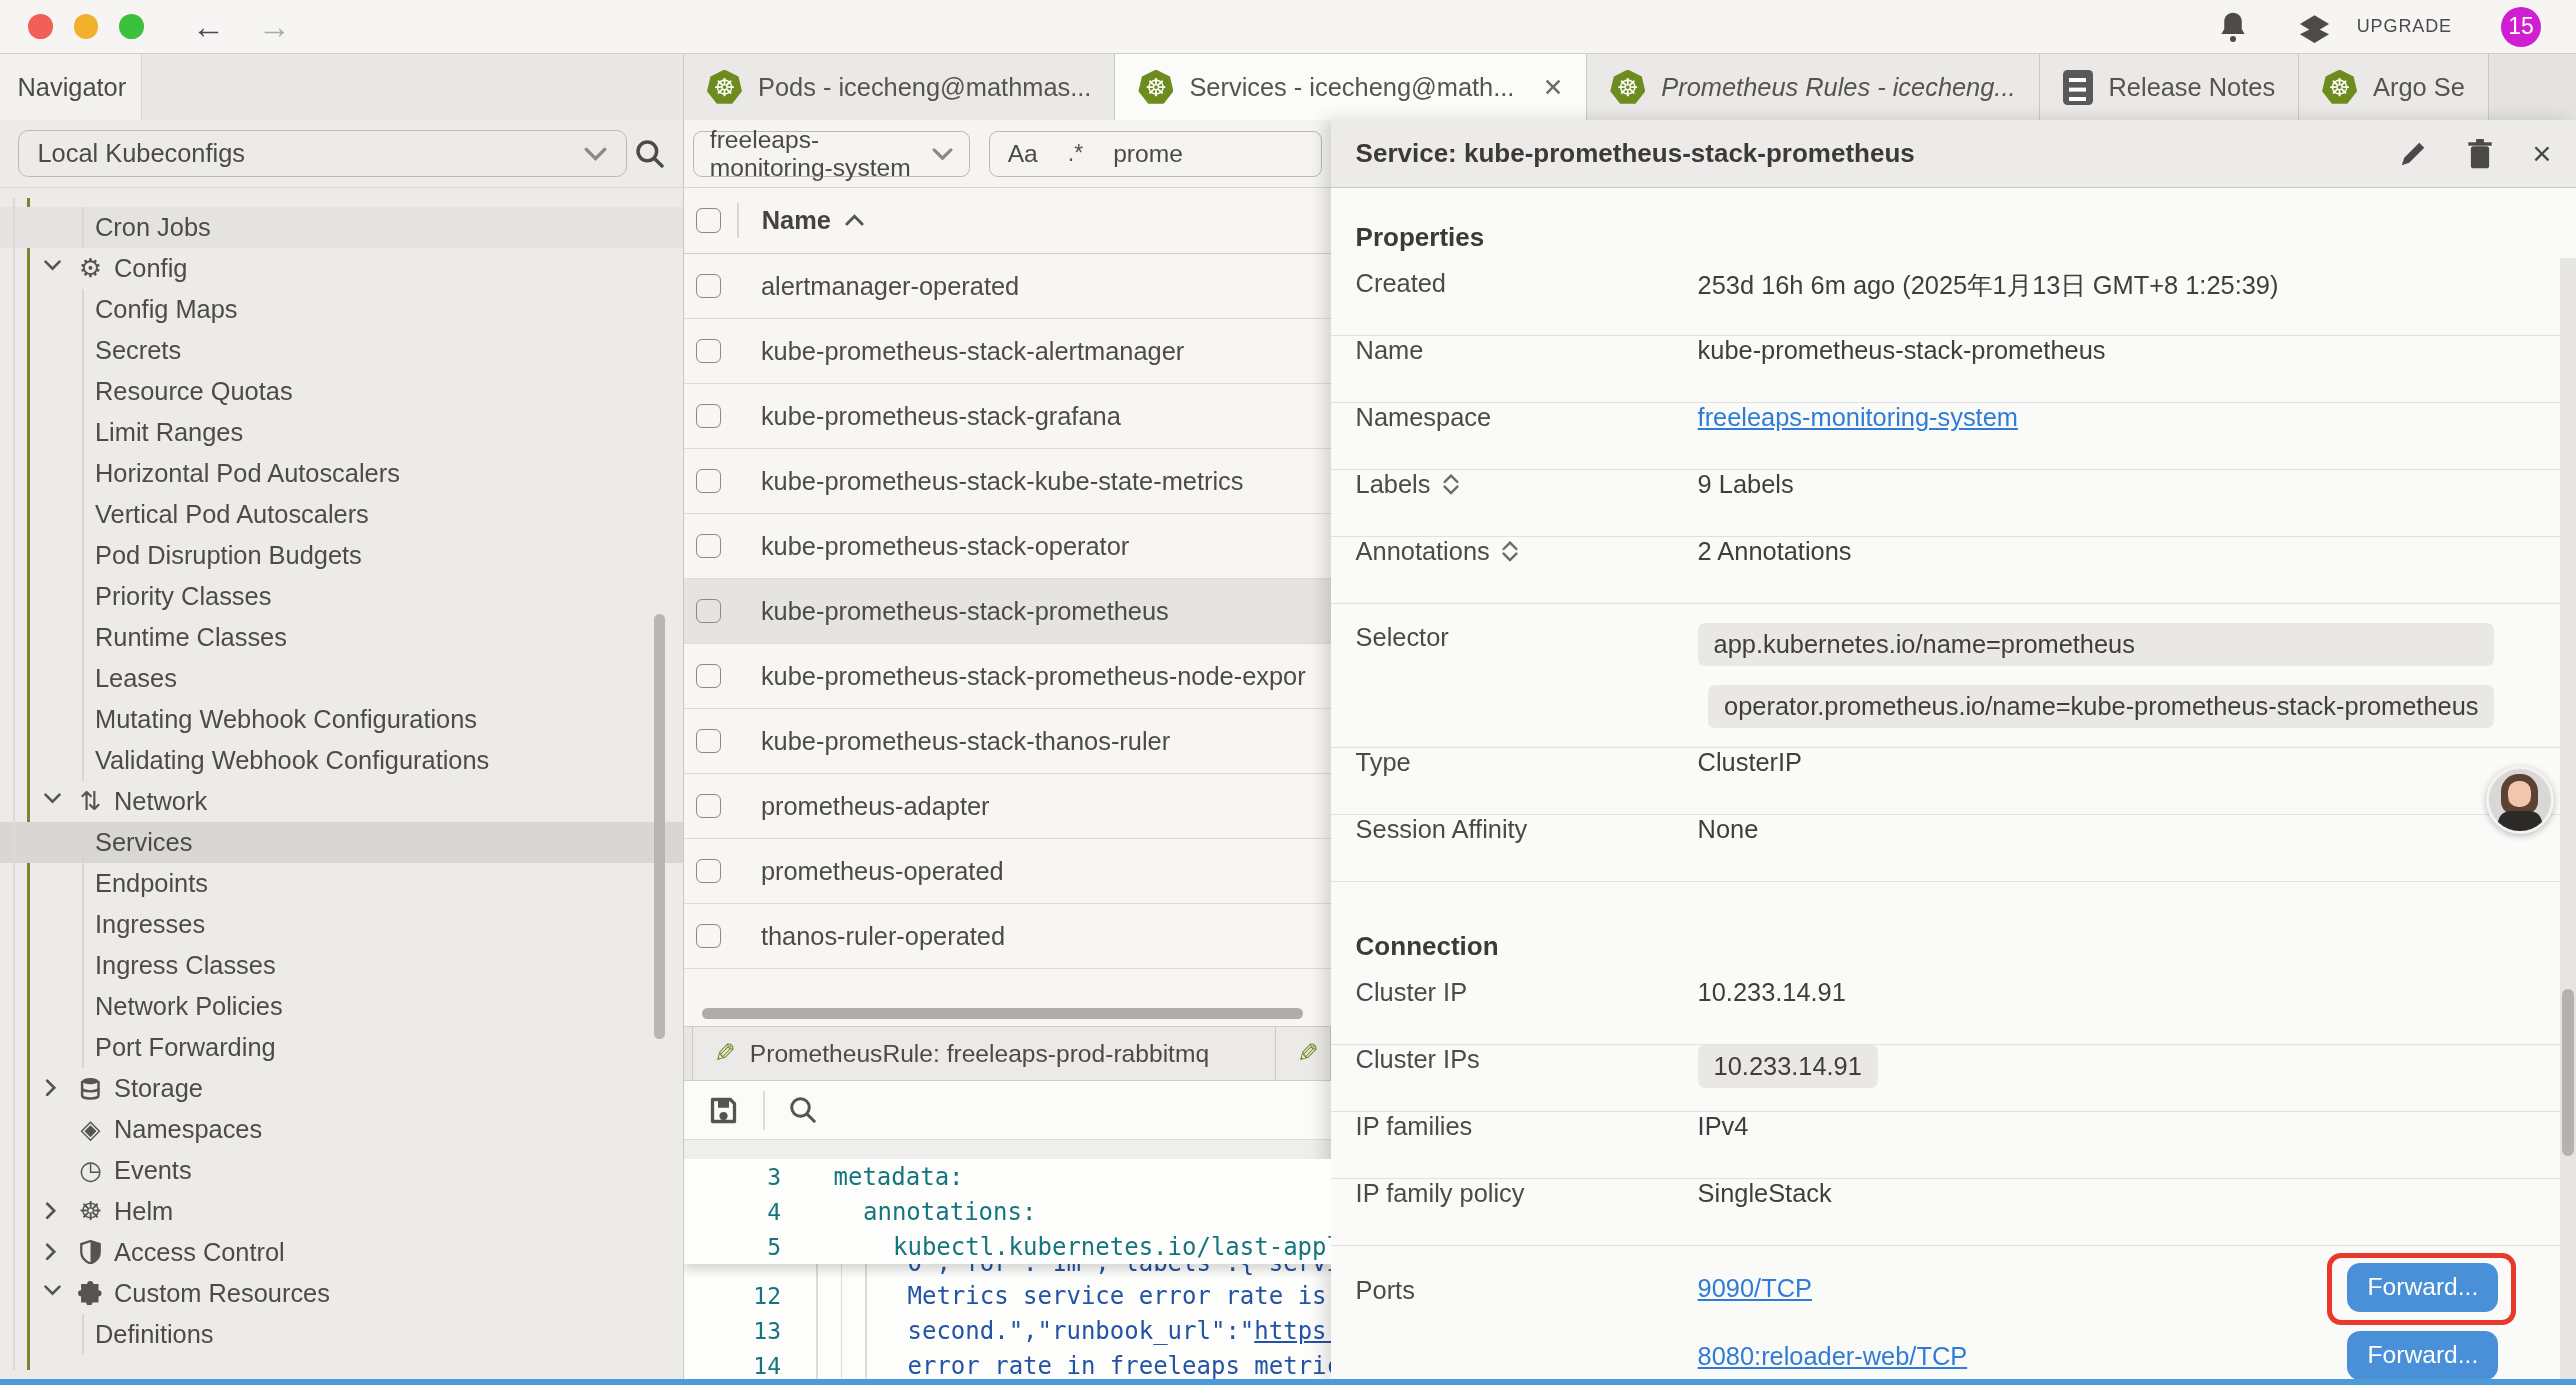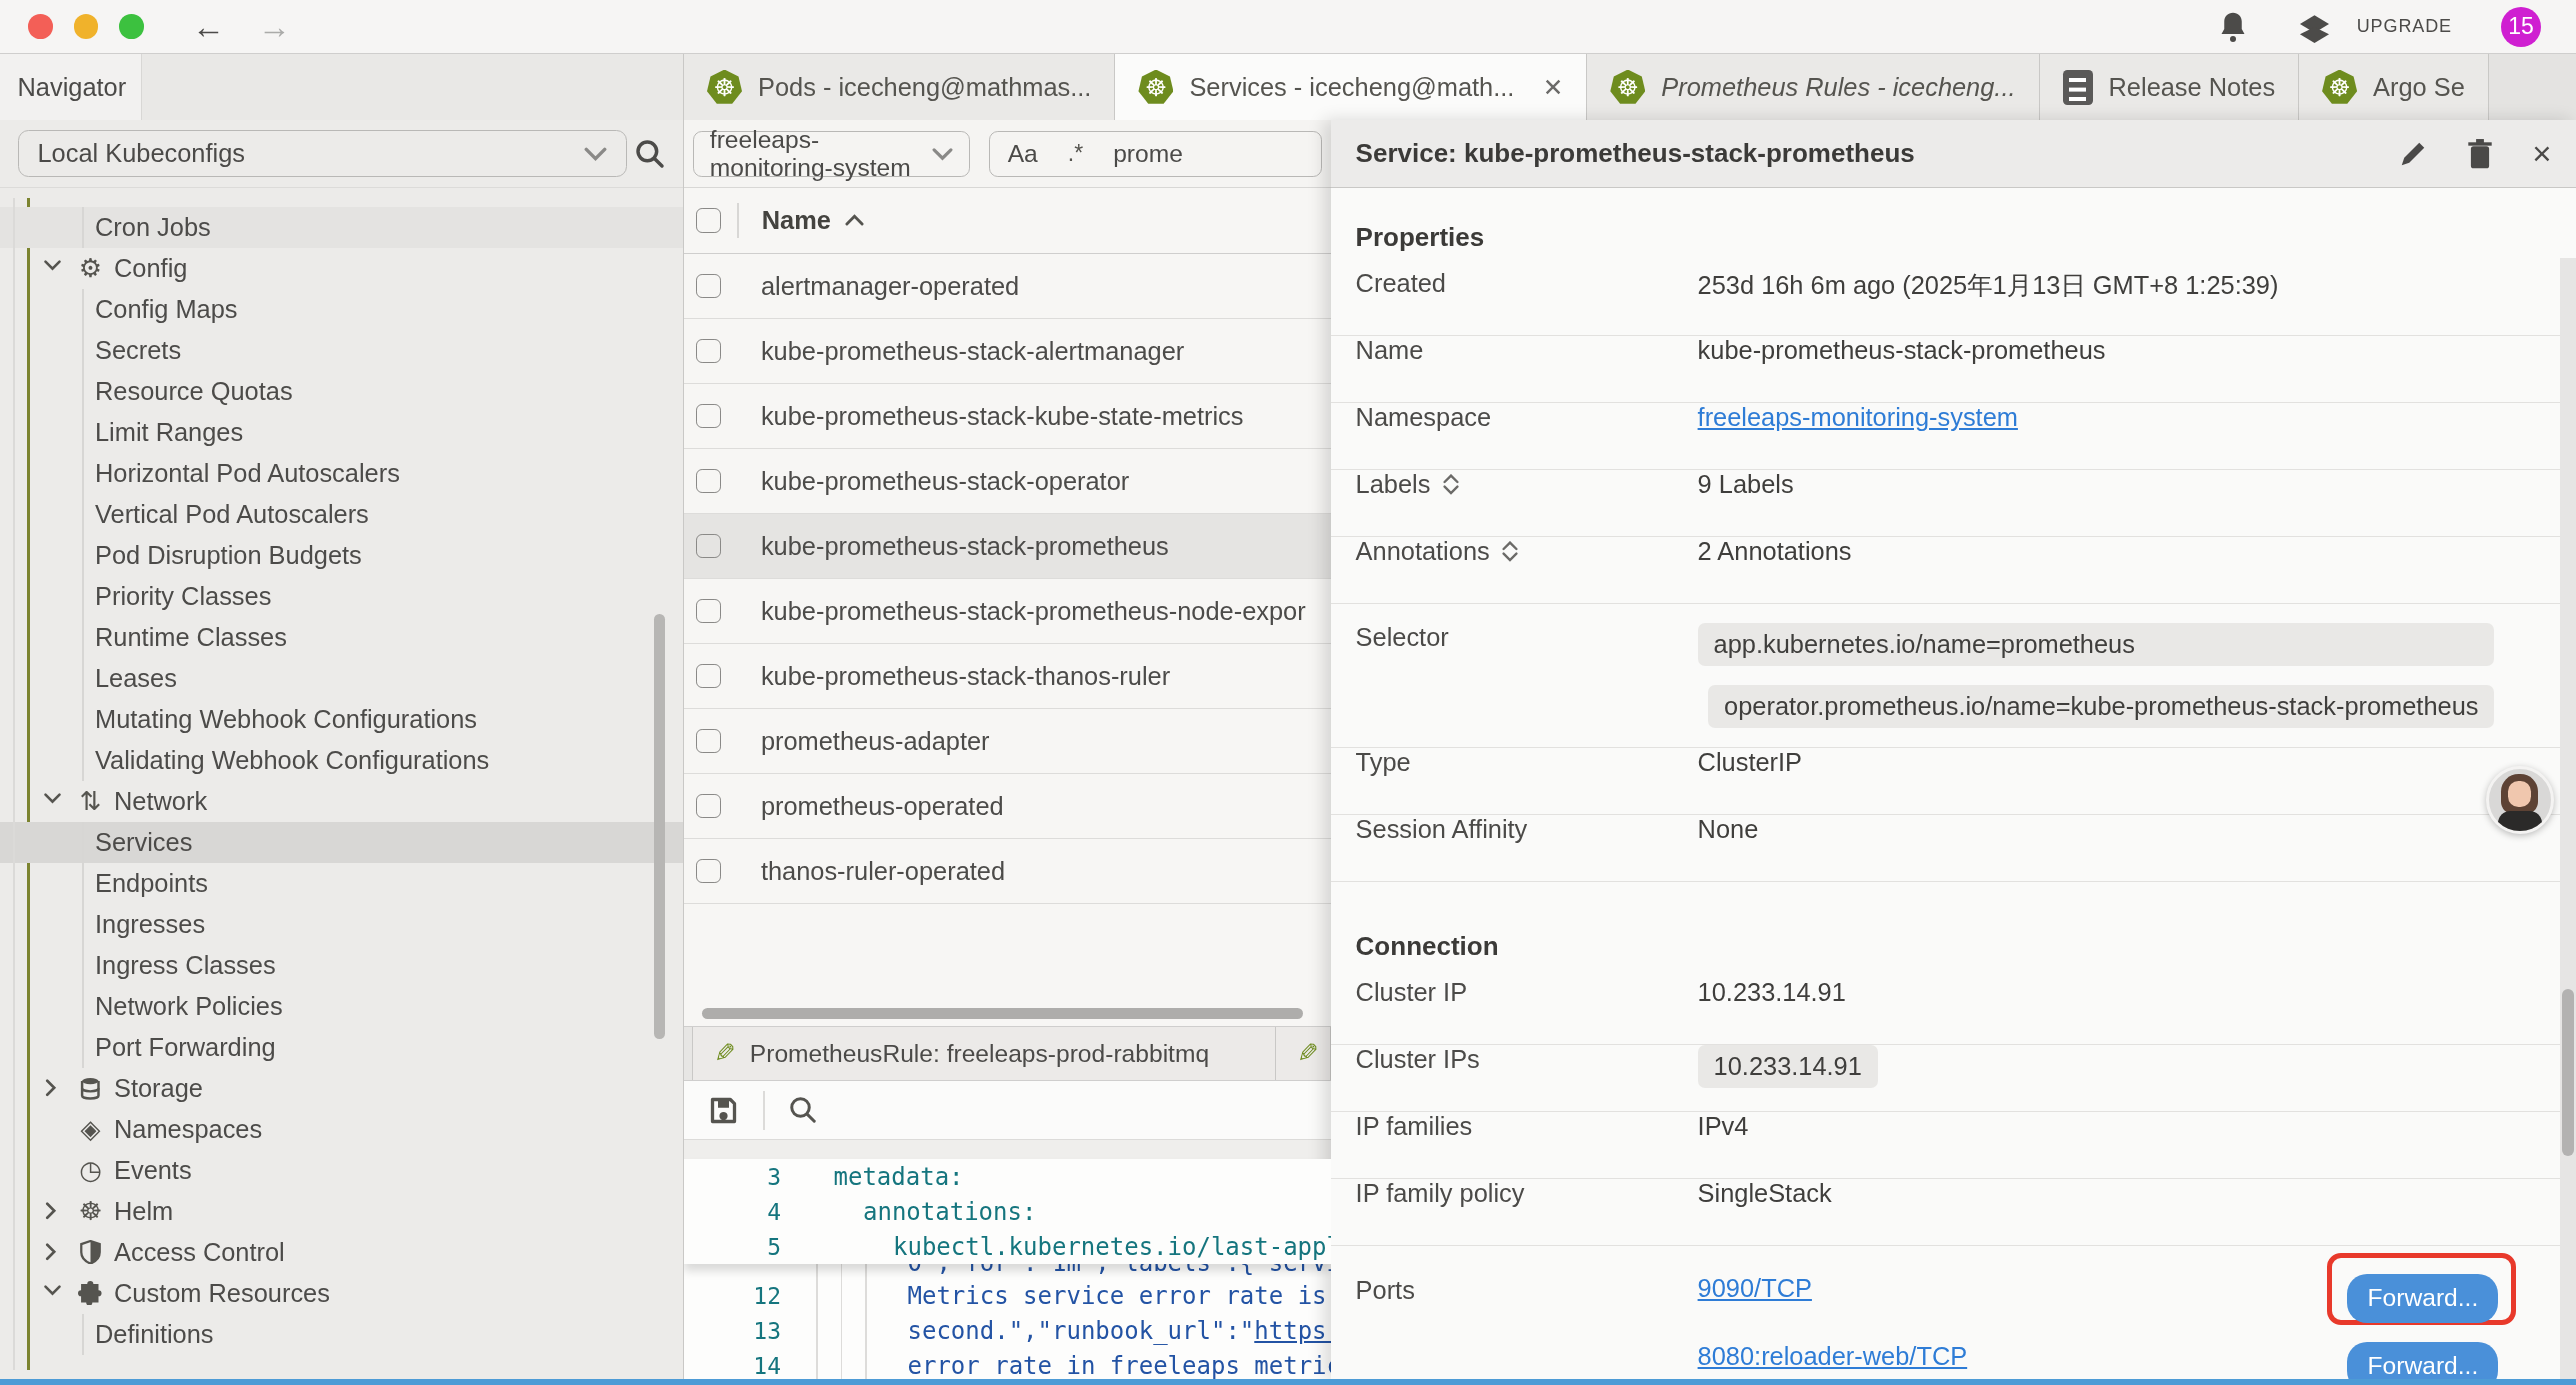--- a/index.html
+++ b/index.html
@@ -114,22 +114,22 @@
   .prow .pvalue { color:#3f3e3c; }
   .pvalue a, .portlink { color:#2e7cd6; text-decoration:underline; }
   .chip { background:#e9e8e6; border-radius:7px; padding:7px 16px; display:inline-block; }
   .prow.selector { align-items:flex-start; padding-top:19px; padding-bottom:19px; }
   .prow.selector .chips { display:flex; flex-direction:column; gap:19px; }
   .prow.selector .chips .chip:nth-child(2){ margin-left:10.5px; }
   .sorter { display:inline-flex; flex-direction:column; gap:1.8px; color:#6b6a68; }
   .prow.ports { border-bottom:none; align-items:flex-start; padding-top:8.8px; }
   .portlines { flex:1; display:flex; flex-direction:column; }
   .portline { height:68px; display:flex; align-items:center; position:relative; }
-  .fwdbtn { position:absolute; right:53px; top:19px; width:151px; height:49px; background:#4a90d9; color:#fff;
-    border:none; border-radius:20px; font-size:24.6px; font-family:inherit; }
+  .fwdbtn { position:absolute; right:53px; top:8px; width:151px; height:49px; background:#4a90d9; color:#fff;
+    border:none; border-radius:13px; font-size:24.6px; font-family:inherit; }
   .red-annot { position:absolute; right:35px; top:-1.8px; width:189px; height:72px;
     border:5.3px solid #e8392b; border-radius:14px; }
   .avatar { position:absolute; left:1155px; top:577px; width:68px; height:68px; border-radius:50%;
     background:#d9d8d7; border:3.5px solid #f4f3f2; box-shadow:0 1.8px 7px rgba(0,0,0,0.25); overflow:hidden; }
   .avatar .hair { position:absolute; left:12.3px; top:5.3px; width:37px; height:40px; border-radius:17.5px 17.5px 12.3px 12.3px; background:#5d4234; }
   .avatar .face { position:absolute; left:19px; top:12.3px; width:23px; height:26px; border-radius:10.5px; background:#f0c7ae; }
   .avatar .body { position:absolute; left:8.8px; top:42px; width:44px; height:26px; border-radius:12.3px; background:#2b2a29; }
   .pn-scroll-track { position:absolute; right:0; top:69px; width:16px; bottom:0; background:#e6e5e4; }
   .pn-scroll-thumb { position:absolute; right:1.8px; top:801px; width:12.3px; height:167px; background:#b3b2b1; border-radius:6.1px; }
 
@@ -392,20 +392,24 @@
         <div class="trowdata">
           <div class="cb"></div>
                  <span class="nm">alertmanager-operated</span>
         </div>
         <div class="trowdata">
           <div class="cb"></div>
                  <span class="nm">kube-prometheus-stack-alertmanager</span>
         </div>
         <div class="trowdata">
           <div class="cb"></div>
+                 <span class="nm">kube-prometheus-stack-grafana</span>
+        </div>
+        <div class="trowdata">
+          <div class="cb"></div>
                  <span class="nm">kube-prometheus-stack-kube-state-metrics</span>
         </div>
         <div class="trowdata">
           <div class="cb"></div>
                  <span class="nm">kube-prometheus-stack-operator</span>
         </div>
         <div class="trowdata sel">
           <div class="cb"></div>
                  <span class="nm">kube-prometheus-stack-prometheus</span>
         </div>

